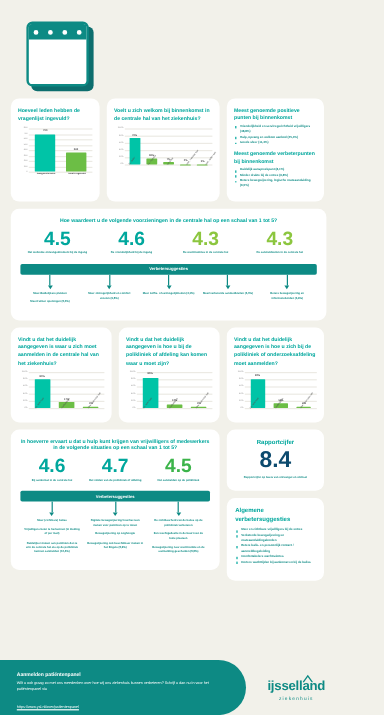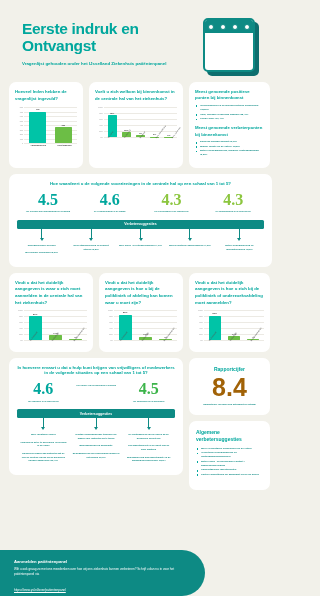--- a/index.html
+++ b/index.html
@@ -54,36 +54,36 @@
   
   .blk-h { color:#00a79d; font-size:4.3px; font-weight:bold; line-height:1.5; margin-bottom:2px; }
   ul.bl { list-style:none; margin:0 0 4px 0; }
   ul.bl li { position:relative; padding-left:5px; font-size:2.5px; color:#0d8a84; line-height:1.75; font-weight:bold; }
   ul.bl li:before { content:""; position:absolute; left:0.5px; top:1.6px; width:1.8px; height:1.8px; background:#00a79d; }
 
   
   .panel { background:#fff; border-radius:7px; margin:6px 9px 0; padding:7px 8px 8px; }
   .panel-q { color:#00a79d; font-size:4.3px; font-weight:bold; text-align:center; }
   .scores { display:flex; margin-top:6px; }
-  .sc { flex:1; text-align:center; padding:0 2px;font-family:Liberation Serif, serif; }
+  .sc { flex:1; text-align:center; padding:0 2px; }
   .sc .num { font-size:16px; font-weight:bold; line-height:1; }
   .sc .lbl { font-size:2.3px; color:#0d8a84; font-weight:bold; line-height:1.55; margin-top:2.5px; }
   .vs-bar { background:#0d8a84; color:#fff; text-align:center; font-size:3.5px; font-weight:bold; padding:2.6px 0; border-radius:1.5px; margin-top:6px; }
   .conns { display:flex; }
   .conn { flex:1; display:flex; flex-direction:column; align-items:center; }
   .conn .line { width:1px; height:9px; background:#0d8a84; }
   .conn .arw { width:0; height:0; border-left:2.2px solid transparent; border-right:2.2px solid transparent; border-top:3px solid #0d8a84; }
   .sugs { display:flex; margin-top:3px; }
   .sug { flex:1; text-align:center; padding:0 3px; font-size:2.3px; color:#0d8a84; font-weight:bold; line-height:1.65; }
   .sug p { margin-bottom:3.5px; }
 
   
   .rapport { text-align:center; padding:8px 6px 8px; }
   .rapport .rt { color:#00a79d; font-size:5px; font-weight:bold; }
-  .rapport .rn { color:#a16207; font-size:25px; font-weight:bold; line-height:1.05; margin-top:2px; }
+  .rapport .rn { color:#0c4a6e; font-size:19px; font-weight:bold; line-height:1.05; margin-top:2px; }
   .rapport .rs { color:#0d8a84; font-size:2.3px; font-weight:bold; line-height:1.6; margin-top:3px; }
 
   .algem { padding:8px 7px 9px; }
   .algem h4 { color:#00a79d; font-size:5px; font-weight:bold; line-height:1.35; margin-bottom:4px; }
 
   
   .footer { position:absolute; left:0; bottom:0; width:281px; height:52px; }
   .fbar { position:absolute; left:0; bottom:0; width:205px; height:46px; background:#0d8a84; border-radius:0 23px 23px 0; padding:9px 14px 0 14px; }
   .fbar h5 { color:#fff; font-size:4.2px; font-weight:bold; }
   .fbar p { color:#fff; font-size:3.1px; line-height:1.65; margin-top:3px; }
@@ -92,24 +92,20 @@
   .logo .lw { color:#0d8a84; font-size:11px; font-weight:bold; letter-spacing:-0.2px; position:relative; display:inline-block; }
   .logo .lw .hat { position:absolute; top:-4px; right:10px; width:9px; height:7px; }
   .logo .ls { color:#0d8a84; font-size:4px; letter-spacing:1px; margin-top:-1px; }
 </style>
 </head>
 <body>
 
 <div class="page">
 
   <div class="header">
-    <div class="head-left">
-      <div class="title">Eerste indruk en Ontvangst</div>
-      <div class="subtitle">Vragenlijst gehouden onder het IJsselland Ziekenhuis patiëntenpanel</div>
-    </div>
     <div class="cal">
       <div class="cal-shadow"></div>
       <div class="cal-body">
         <div class="cal-top">
           <div class="ring"></div>
             <div class="ring"></div>
             <div class="ring"></div>
             <div class="ring"></div>
         </div>
       </div>
@@ -402,20 +398,21 @@
   <div class="row" style="margin-top:6px;align-items:flex-start">
 
     <div class="card" style="width:174px;padding:7px 8px 8px">
       <div class="panel-q">In hoeverre ervaart u dat u hulp kunt krijgen van vrijwilligers of medewerkers in de volgende situaties op een schaal van 1 tot 5?</div>
       <div class="scores">
         <div class="sc">
             <div class="num" style="color:#00a79d">4.6</div>
             <div class="lbl">Bij aankomst in de centrale hal</div>
           </div>
         <div class="sc">
+            <div class="num" style="color:#00a79d">4.7</div>
             <div class="lbl">Het vinden van de polikliniek of afdeling</div>
           </div>
         <div class="sc">
             <div class="num" style="color:#3cb44a">4.5</div>
             <div class="lbl">Het aanmelden op de polikliniek</div>
           </div>
       </div>
       <div class="vs-bar">Verbetersuggesties</div>
       <div class="conns">
         <div class="conn">
@@ -468,15 +465,23 @@
       </div>
     </div>
   </div>
 
   <div class="footer">
     <div class="fbar">
       <h5>Aanmelden patiëntenpanel</h5>
       <p>Wilt u ook graag zo met ons meedenken over hoe wij ons ziekenhuis kunnen verbeteren? Schrijf u dan nu in voor het patiëntenpanel via</p>
       <a href="#">https://www.ysl.nl/over/patientenpanel</a>
     </div>
+    <div class="logo">
+      <div class="lw">ijsselland
+        <svg class="hat" viewBox="0 0 20 14">
+            <path d="M2 13 L10 2 L18 13" fill="none" stroke="#0d8a84" stroke-width="2.4" stroke-linecap="round"></path>
+          </svg>
+      </div>
+      <div class="ls">ziekenhuis</div>
+    </div>
   </div>
 
 </div>
 
 </body></html>

